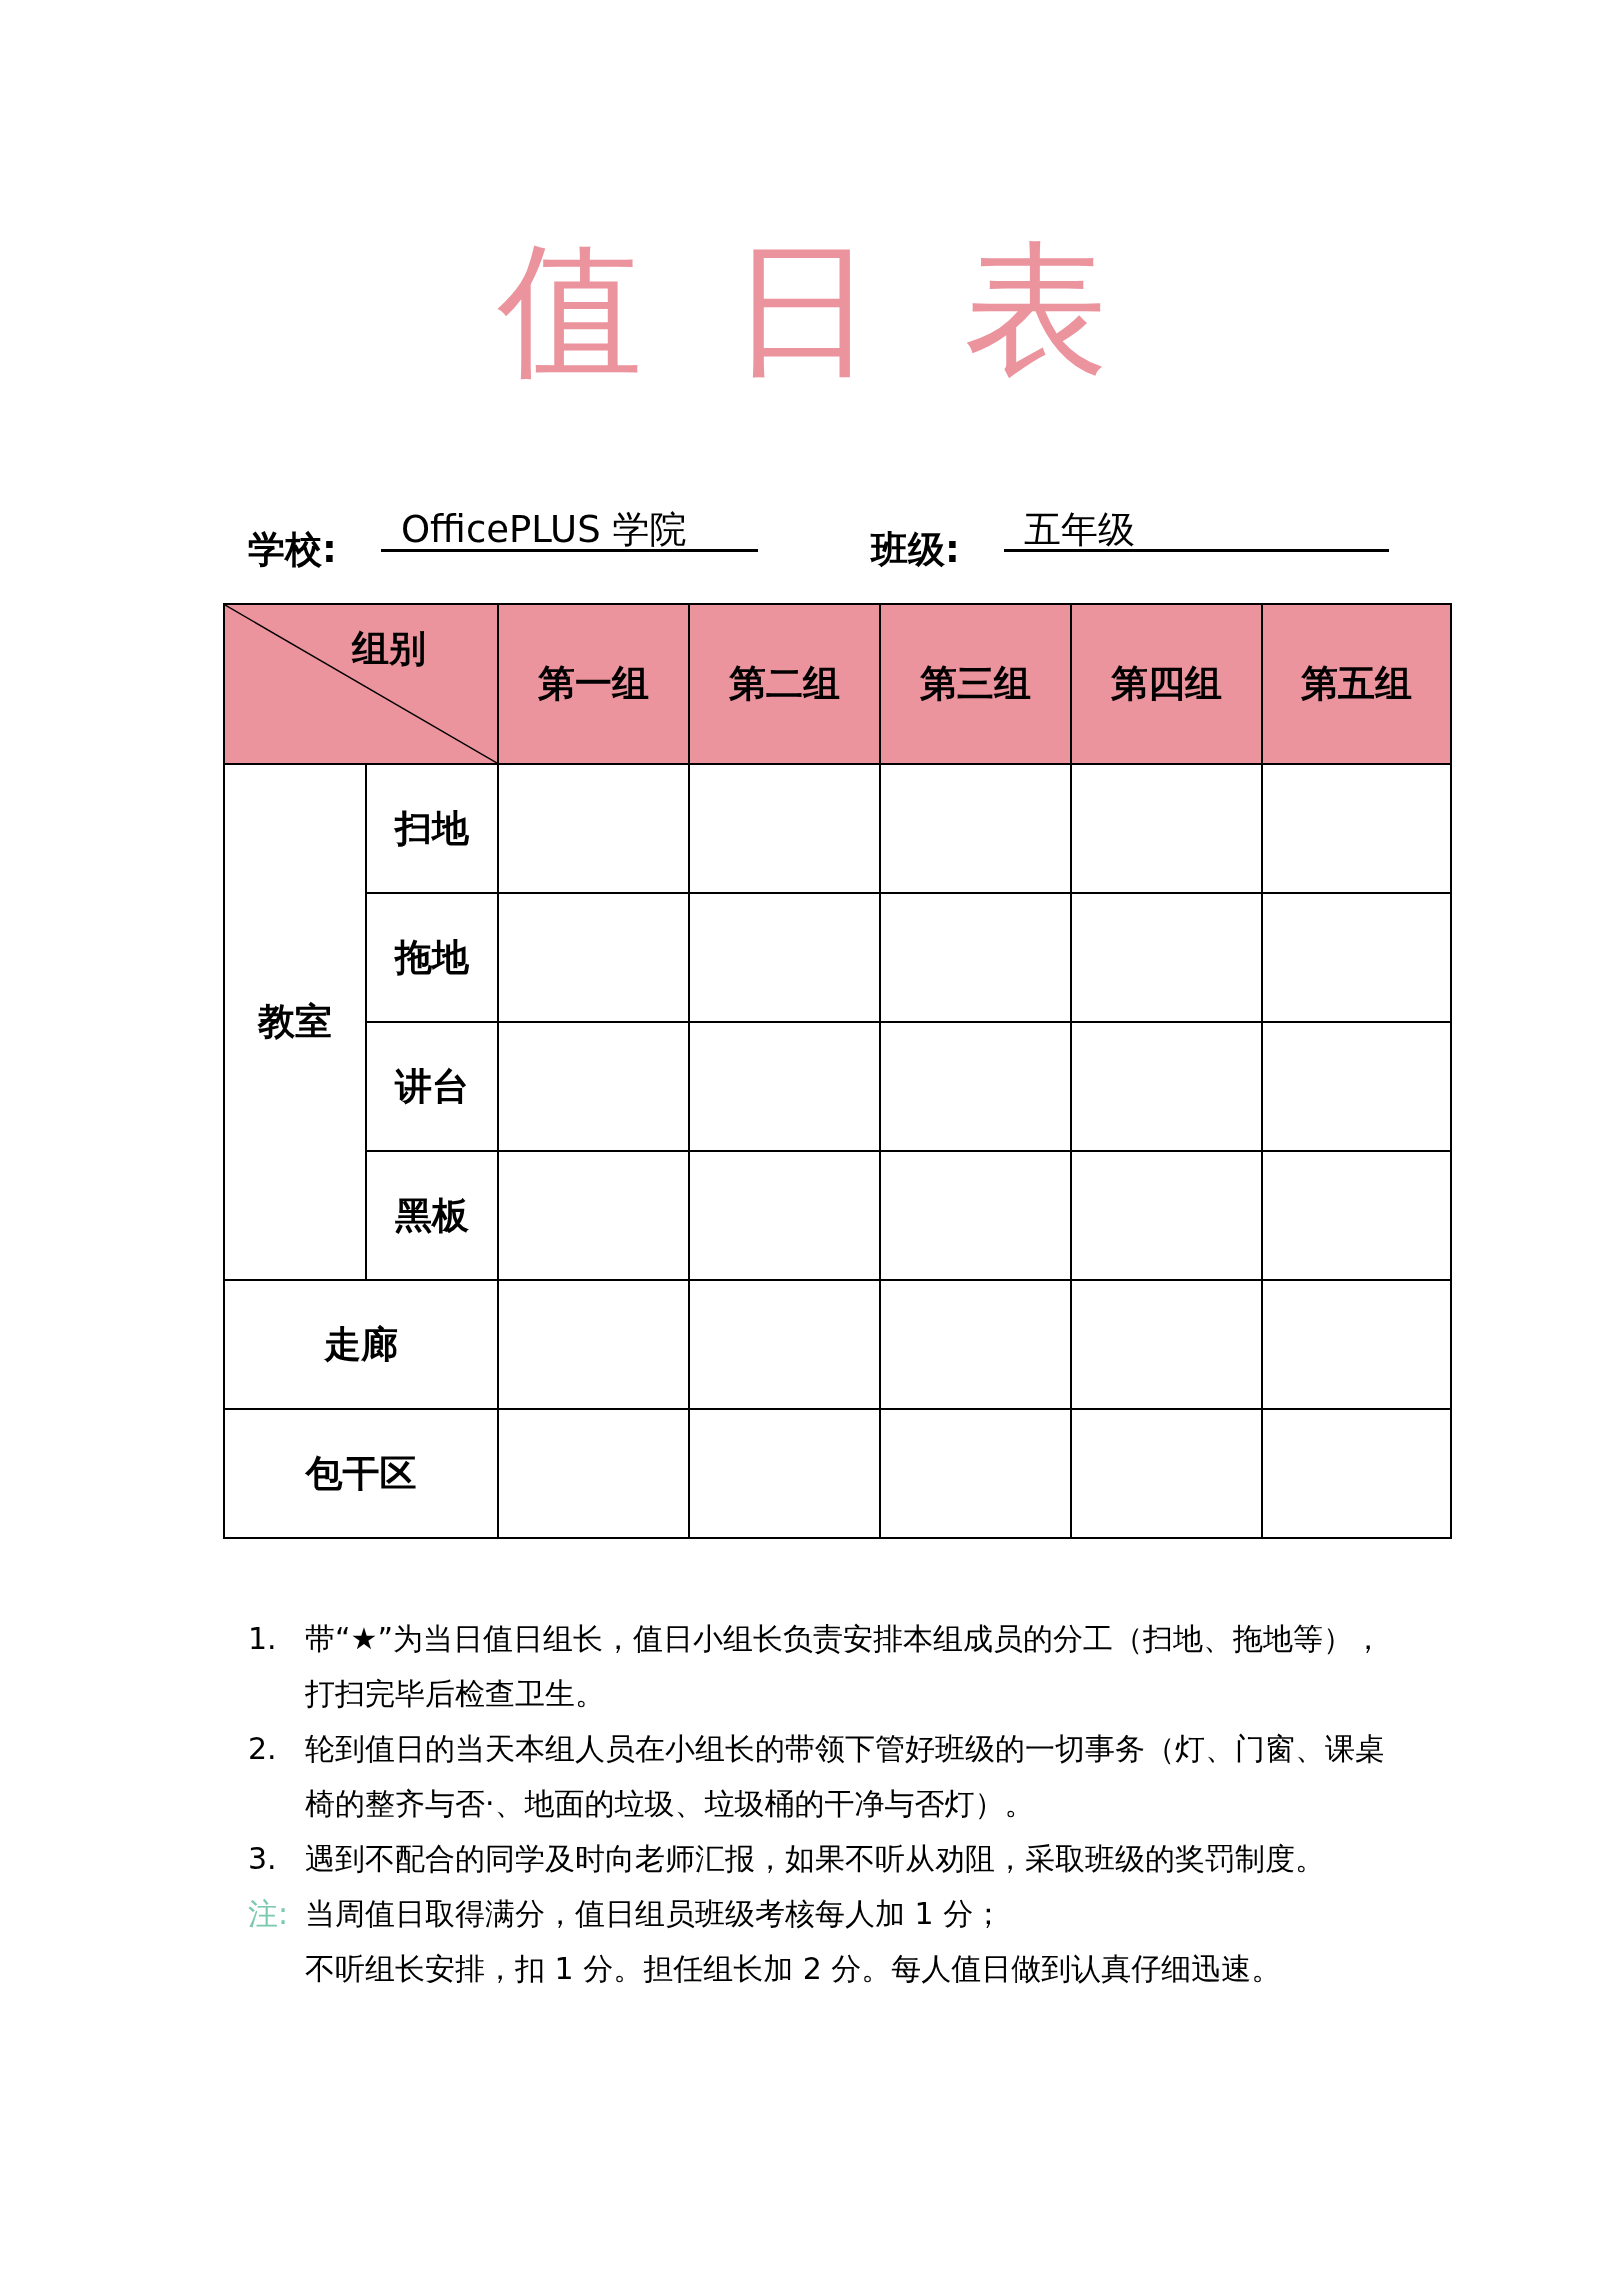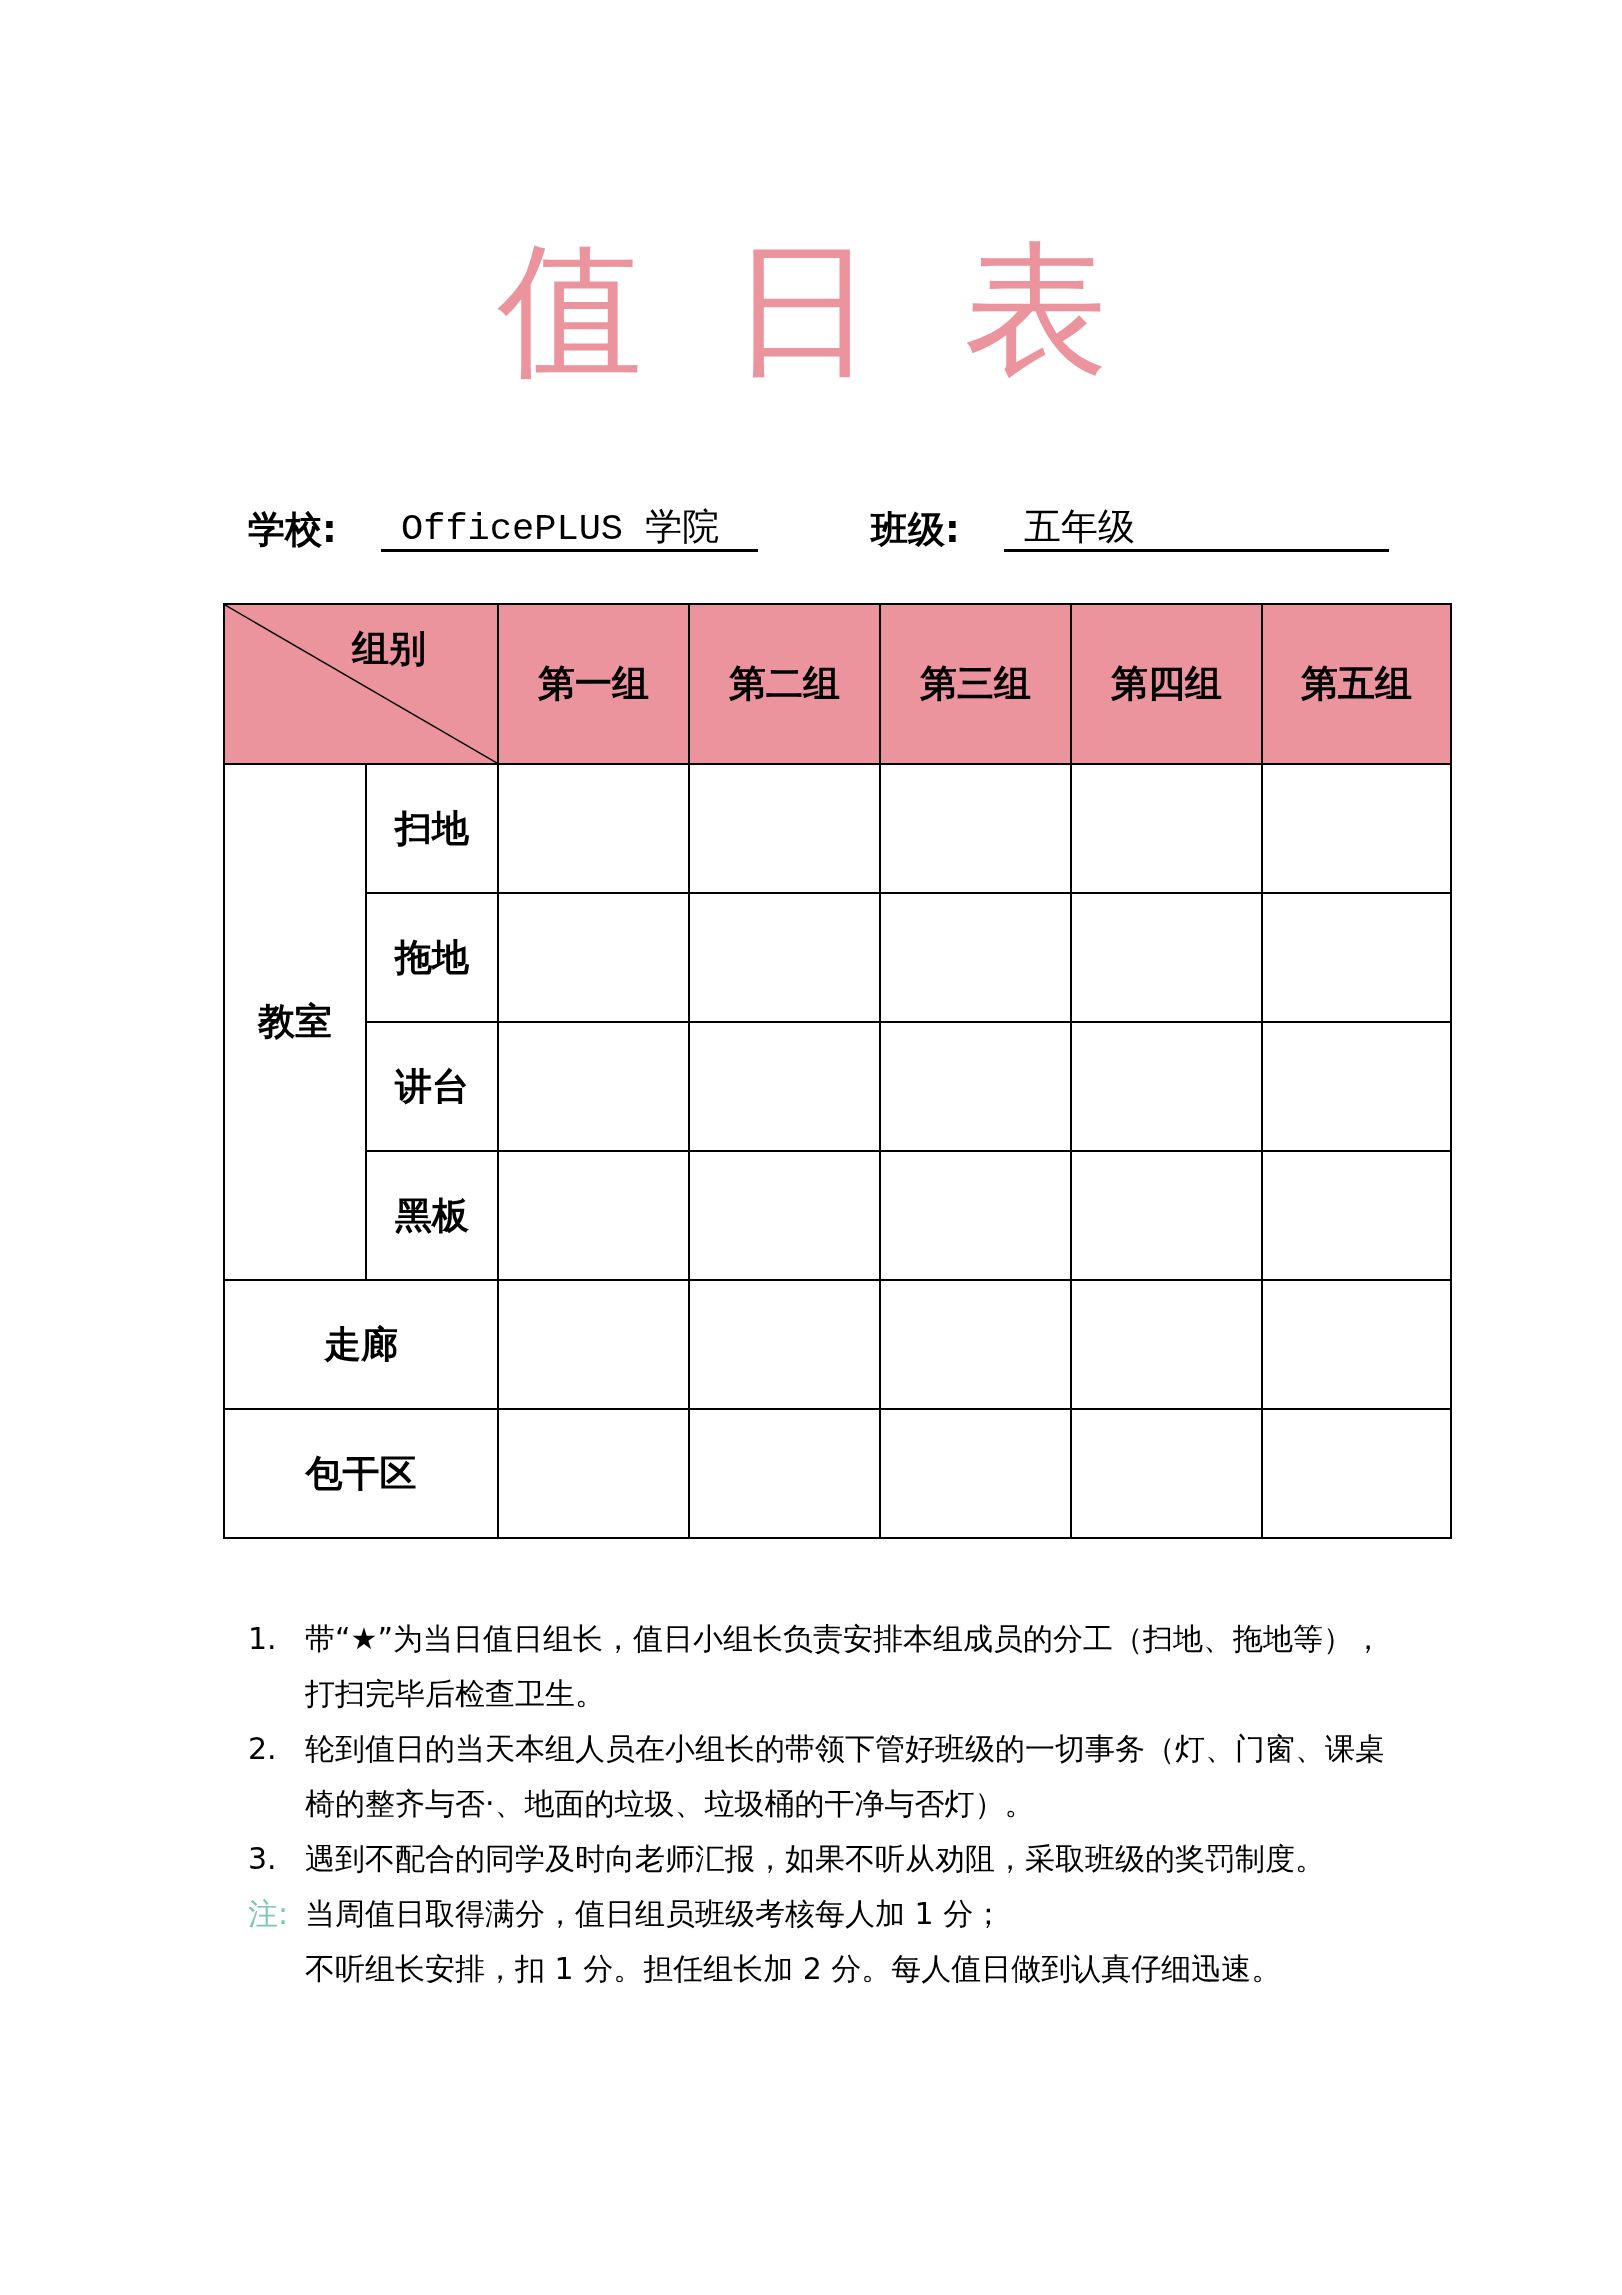--- a/index.html
+++ b/index.html
@@ -1,22 +1,22 @@
 <!DOCTYPE html>
 <html style="font-size:13.5px"><head>
 <meta charset="utf-8">
 <style>
   html, body { margin: 0; padding: 0; background: #ffffff; }
   body { width: 1623px; height: 2295px; position: relative; overflow: hidden;
          font-family: "DejaVu Sans", "Liberation Sans", sans-serif; color: #000; }
   .title { position: absolute; left: 0; width: 1606px; top: 221px; text-align: center;
            font-size: 145px; line-height: 177px; color: #EC949D; letter-spacing: 88px;
            text-indent: 88px; font-weight: normal; }
-  .field-label { position: absolute; top: 504px; font-size: 37px; font-weight: bold; line-height: 51px; }
-  .field-value { position: absolute; top: 504px; font-size: 37px; line-height: 51px; font-family: Liberation Mono, monospace; }
+  .field-label { position: absolute; top: 524px; font-size: 37px; font-weight: bold; line-height: 51px; }
+  .field-value { position: absolute; top: 504px; font-size: 37px; line-height: 51px; }
   .field-line { position: absolute; top: 549px; height: 2.5px; background: #000; }
   table.duty { position: absolute; left: 223px; top: 603px; border-collapse: collapse;
                table-layout: fixed; width: 1227px; }
   table.duty td, table.duty th { border: 2.1px solid #000; padding: 0; text-align: center;
                vertical-align: middle; font-size: 37px; font-weight: bold; }
   table.duty thead th { background: #EC949D; height: 158px; }
   table.duty tbody td { height: 127px; }
   .corner { position: relative; margin-left: 20px; }
   .corner svg { position: absolute; left: 0; top: 0; width: 100%; height: 100%; }
   .corner-label { position: absolute; left: 127px; top: 18.6px; font-size: 37px; font-weight: bold; }

